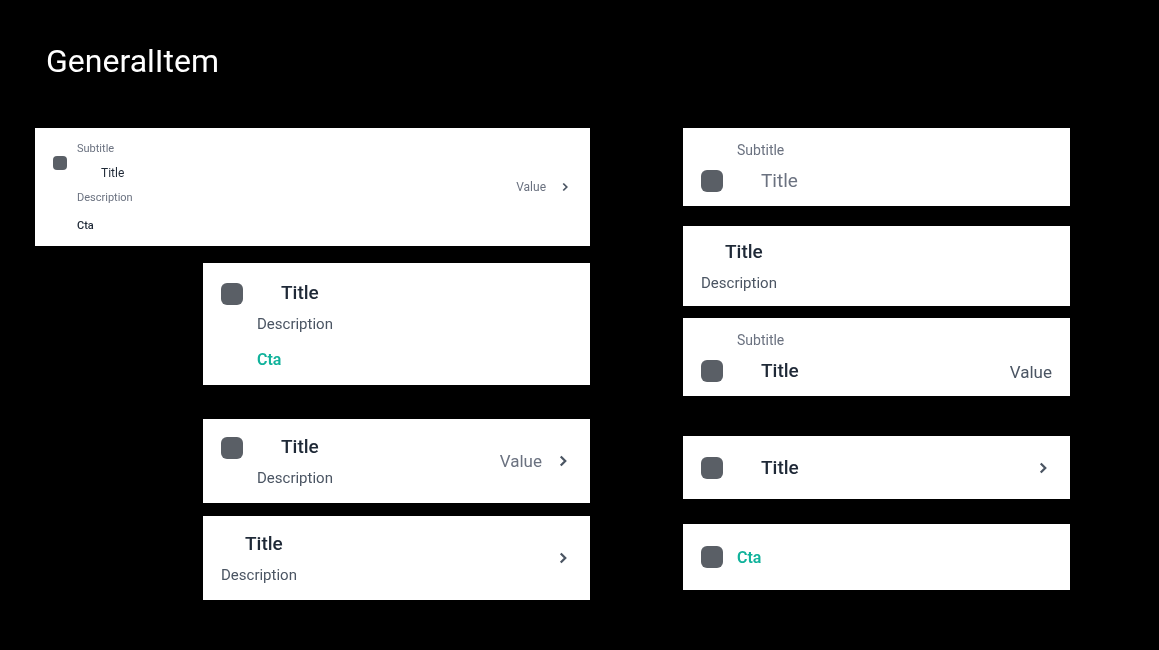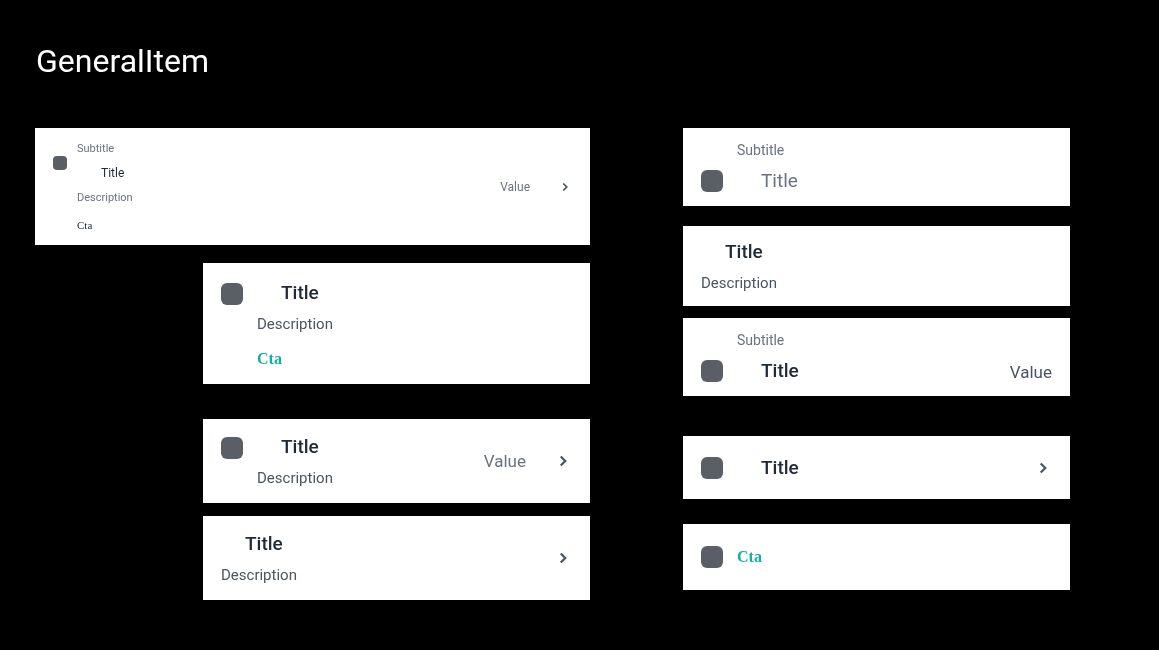--- a/index.html
+++ b/index.html
@@ -12,20 +12,21 @@
       width: 1159px;
       height: 650px;
       font-family: -apple-system, BlinkMacSystemFont, 'Segoe UI', Roboto, sans-serif;
       overflow: hidden;
     }
     .page-title {
       color: #fff;
       font-size: 32px;
       font-weight: 400;
       padding: 42px 0 0 36px;
+      margin-left: 10px;
     }
     .canvas {
       position: relative;
       width: 100%;
       height: 100%;
     }
     .card {
       background: #fff;
       position: absolute;
       display: flex;
@@ -75,32 +76,31 @@
     }
     .description.sm {
       font-size: 11px;
       color: #6b7280;
     }
     .cta {
       color: #10b29b;
       font-size: 16px;
       font-weight: 600;
       margin-top: 6px;
-      font-family: Liberation Serif, serif;
     }
     .cta.sm {
       font-size: 11px;
       color: #1f2937;
       font-weight: 500;
       margin-top: 4px;
     }
     .tail {
       display: flex;
       align-items: center;
-      gap: 28px;
+      gap: 12px;
     }
     .value {
       color: #6b7280;
       font-size: 17px;
     }
     .value.sm {
       font-size: 12px;
     }
     .chevron {
       color: #4b5563;

